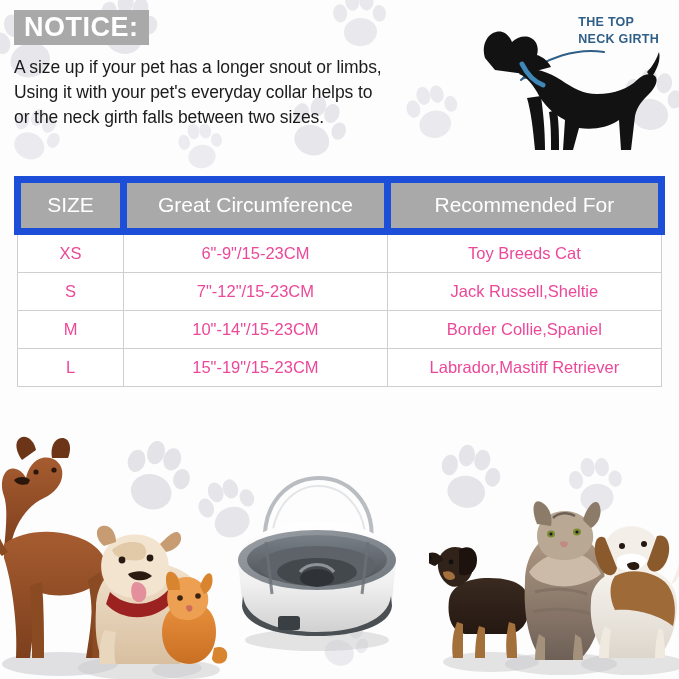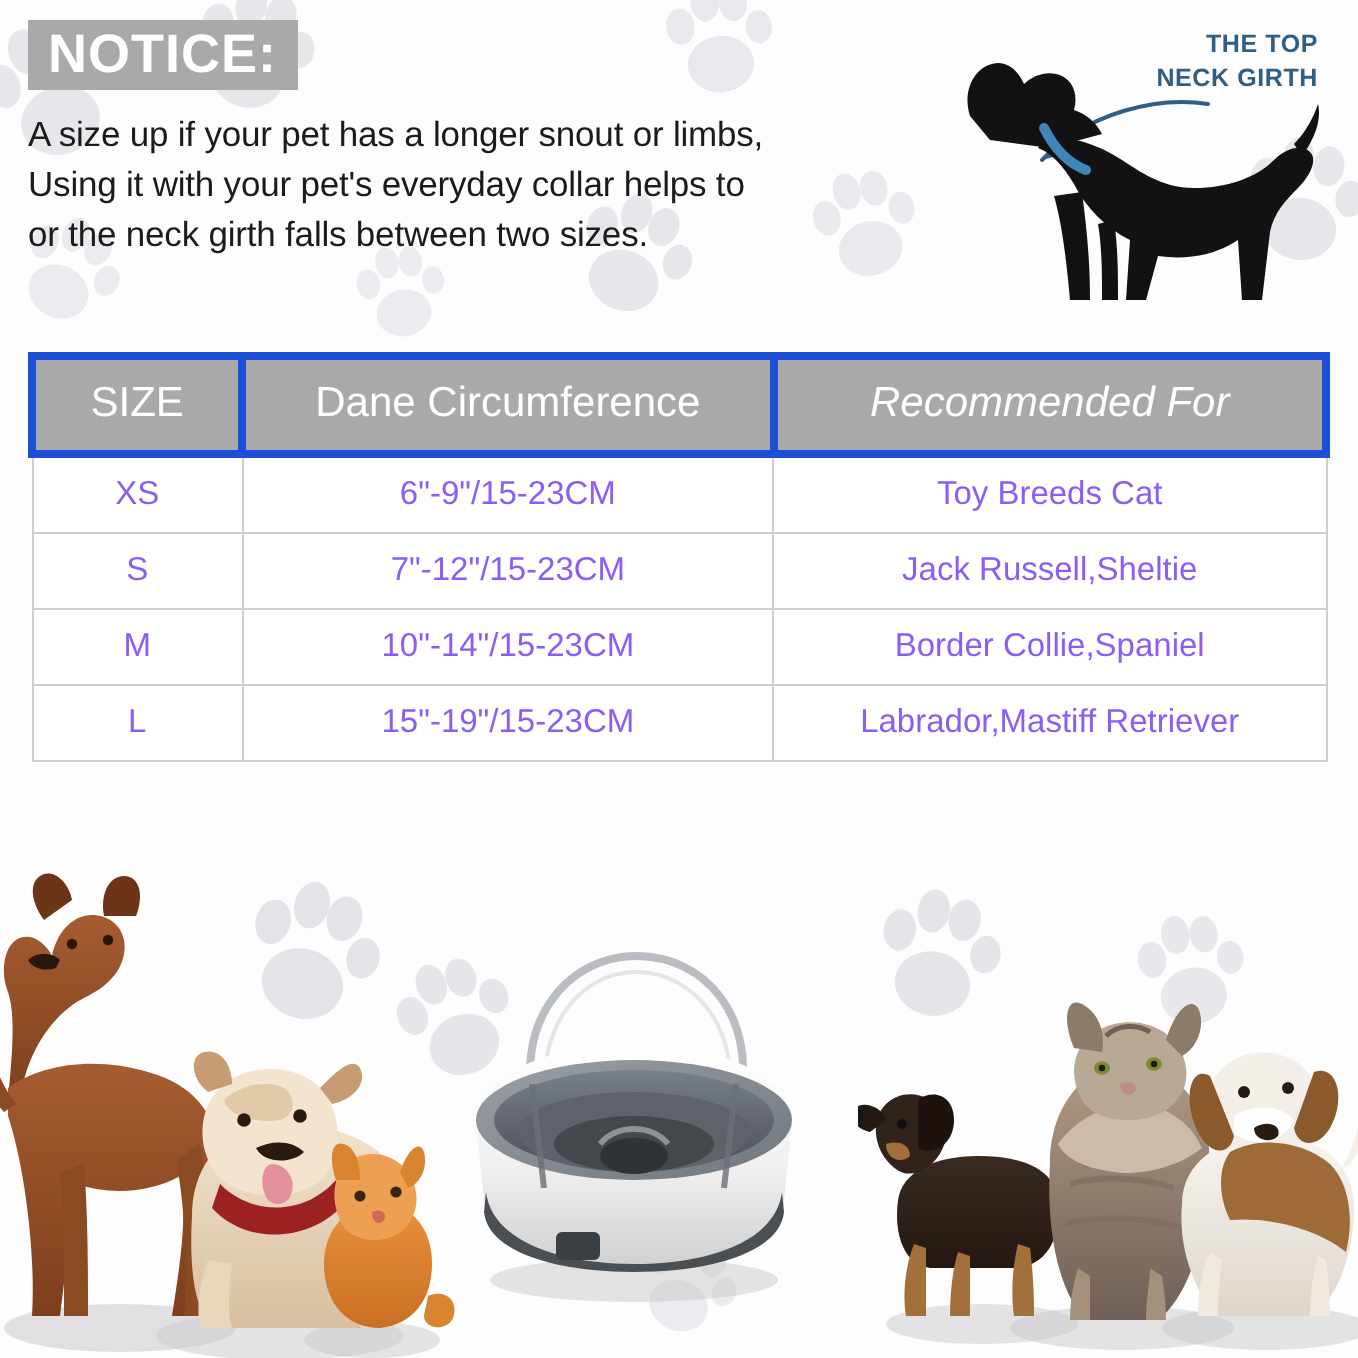--- a/index.html
+++ b/index.html
@@ -66,21 +66,21 @@
     right: 14px;
     top: 6px;
     width: 200px;
     height: 170px;
     z-index: 3;
   }
   .girth-label {
     position: absolute;
     right: 6px;
     top: 8px;
-    text-align: right;
+    text-align: left;
     color: #2f5f86;
     font-size: 12.5px;
     font-weight: bold;
     line-height: 1.35;
     letter-spacing: 0.3px;
   }
   .girth-arrow {
     position: absolute;
     left: 34px;
     top: 40px;
@@ -101,33 +101,33 @@
     z-index: 3;
     background: rgba(255,255,255,0.0);
   }
   .size-table th {
     background: #a9a9a9;
     color: #ffffff;
     font-size: 21px;
     font-weight: normal;
     padding: 10px 0 11px 0;
     text-align: center;
-    border: 4px solid #1d4ed8;
+    border: 7px solid #1d4ed8;
   }
   .size-table td {
     font-size: 16.5px;
-    color: #8b5cf6;
+    color: #ec4899;
     text-align: center;
     padding: 9px 0 9px 0;
     border: 1px solid #cfcfcf;
     background: #ffffff;
   }
   .col-size { width: 104px; }
   .col-neck { width: 268px; }
-  .col-rec  { width: 279px; font-style: italic; }
+  .col-rec  { width: 279px; }
 
   
   .photos {
     position: absolute;
     left: 0;
     right: 0;
     top: 432px;
     height: 247px;
     z-index: 2;
   }
@@ -326,21 +326,21 @@
       </g>
 
       <path d="M57 40 C 63 52, 70 58, 78 61" stroke="#3f87b8" stroke-width="5" fill="none" stroke-linecap="round"></path>
     </svg>
   </div>
 
   <table class="size-table">
     <thead>
       <tr>
         <th class="col-size">SIZE</th>
-        <th class="col-neck">Dane Circumference</th>
+        <th class="col-neck">Great Circumference</th>
         <th class="col-rec">Recommended For</th>
       </tr>
     </thead>
     <tbody>
       <tr>
         <td>XS</td>
         <td>6"-9"/15-23CM</td>
         <td>Toy Breeds Cat</td>
       </tr>
       <tr>

